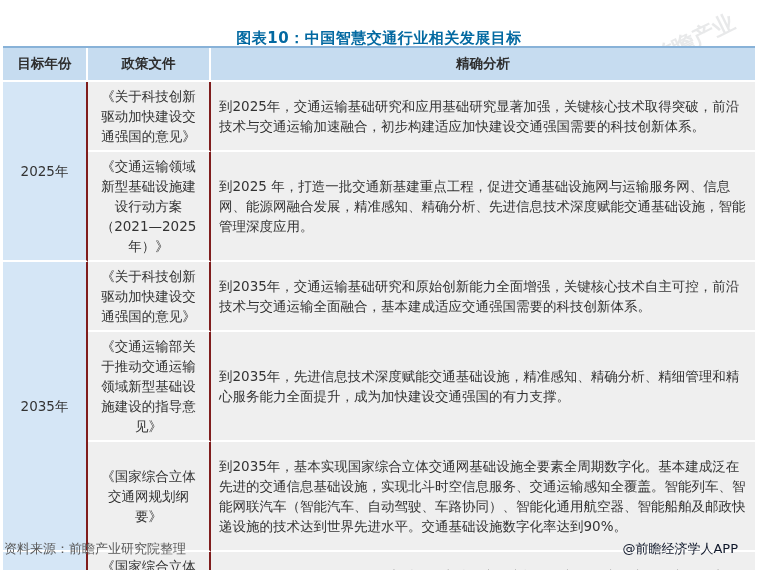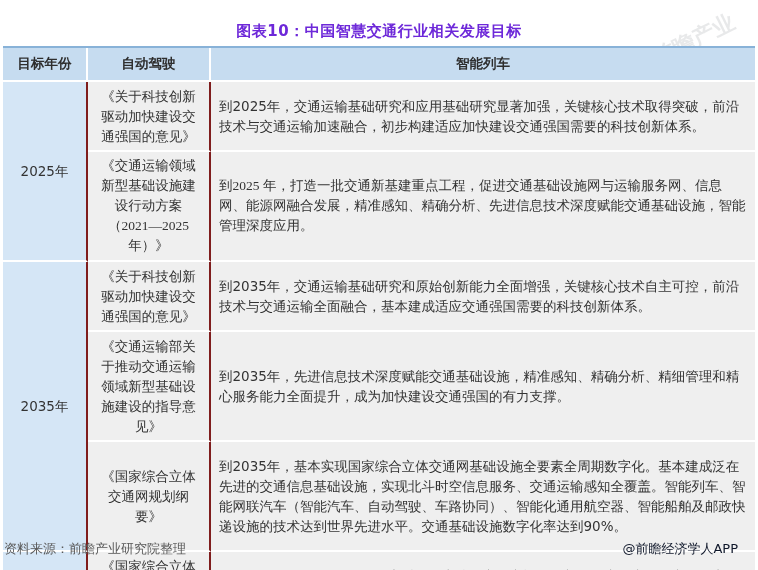--- a/index.html
+++ b/index.html
@@ -12,22 +12,22 @@
     position: relative;
     width: 758px;
     height: 570px;
     background: #ffffff;
     overflow: hidden;
   }
   .title {
     text-align: center;
     font-size: 15px;
     font-weight: bold;
-    color: #6d28d9;
-    padding-top: 22px;
+    color: #0369a1;
+    padding-top: 29px;
     letter-spacing: 0.5px;
   }
   table.goals {
     position: absolute;
     top: 46px;
     left: 3px;
     width: 752px;
     border-collapse: separate;
     border-spacing: 0;
     border-top: 2px solid #88b2d8;
@@ -71,21 +71,21 @@
     text-align: center;
     padding: 4px 5px;
   }
   td.goal-cell {
     background: #efefef;
     text-align: left;
     padding: 4px 10px;
     margin-left: 13px;
   }
   tr.r1 { height: 61px; }
-  tr.r2 { height: 89px; font-family: Liberation Serif, serif; }
+  tr.r2 { height: 89px; }
   tr.r3 { height: 62px; }
   tr.r4 { height: 82px; }
   tr.r5 { height: 110px; }
   tr.r6 { height: 49px; }
   .footer {
     position: absolute;
     top: 540px;
     left: 0;
     width: 742px;
     display: flex;
@@ -137,22 +137,22 @@
 
   <table class="goals">
     <colgroup>
       <col class="c-year">
       <col class="c-policy">
       <col>
     </colgroup>
     <thead>
       <tr>
         <th>目标年份</th>
-        <th>自动驾驶</th>
-        <th>智能列车</th>
+        <th>政策文件</th>
+        <th>精确分析</th>
       </tr>
     </thead>
     <tbody>
       <tr class="r1">
         <td class="year-cell" rowspan="2">2025年</td>
         <td class="policy-cell">《关于科技创新驱动加快建设交通强国的意见》</td>
         <td class="goal-cell">到2025年，交通运输基础研究和应用基础研究显著加强，关键核心技术取得突破，前沿技术与交通运输加速融合，初步构建适应加快建设交通强国需要的科技创新体系。</td>
       </tr>
       <tr class="r2">
         <td class="policy-cell">《交通运输领域新型基础设施建设行动方案（2021—2025年）》</td>

